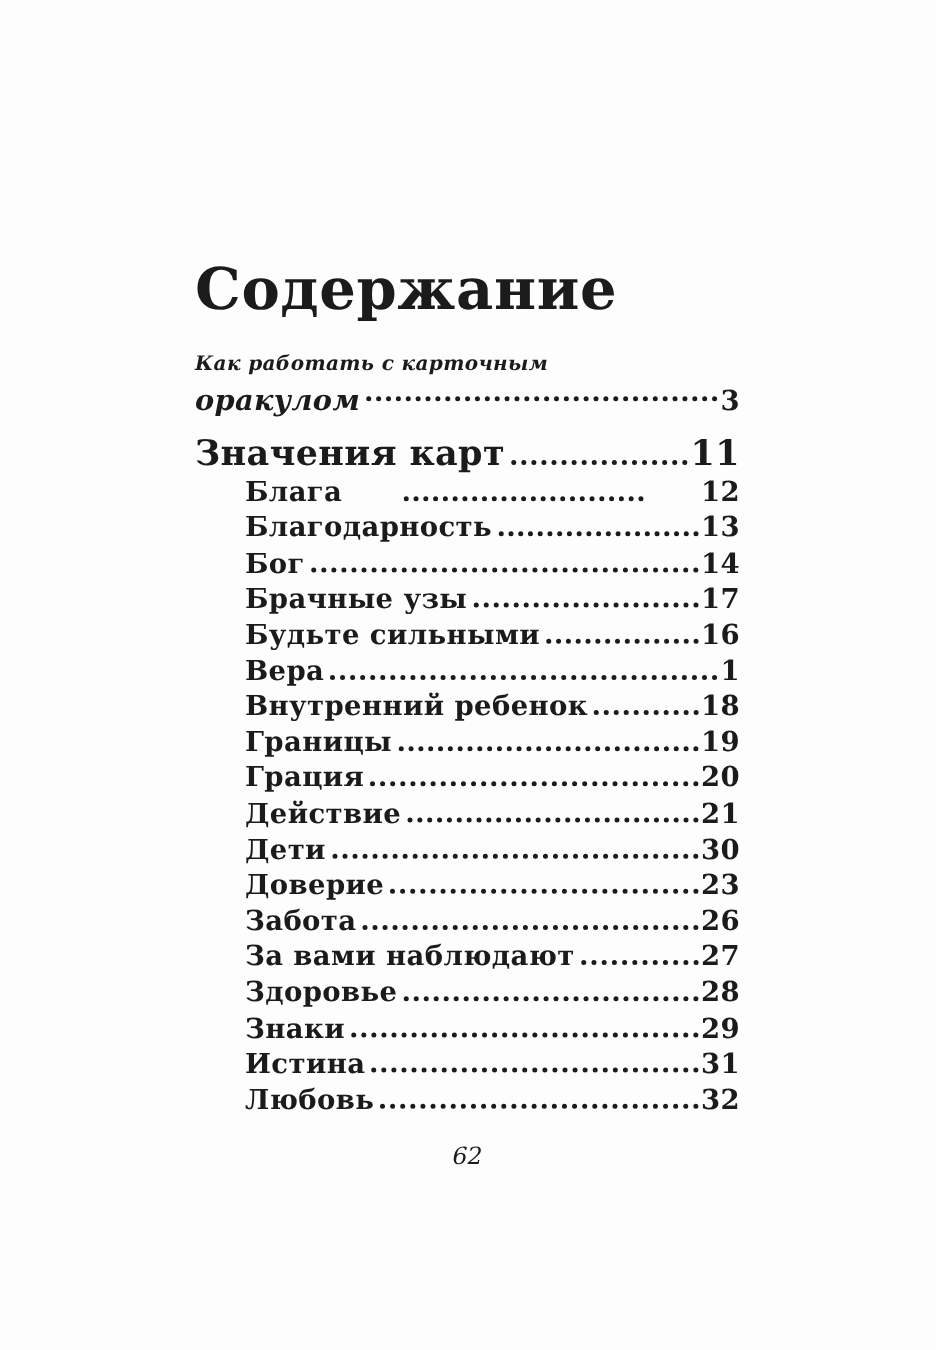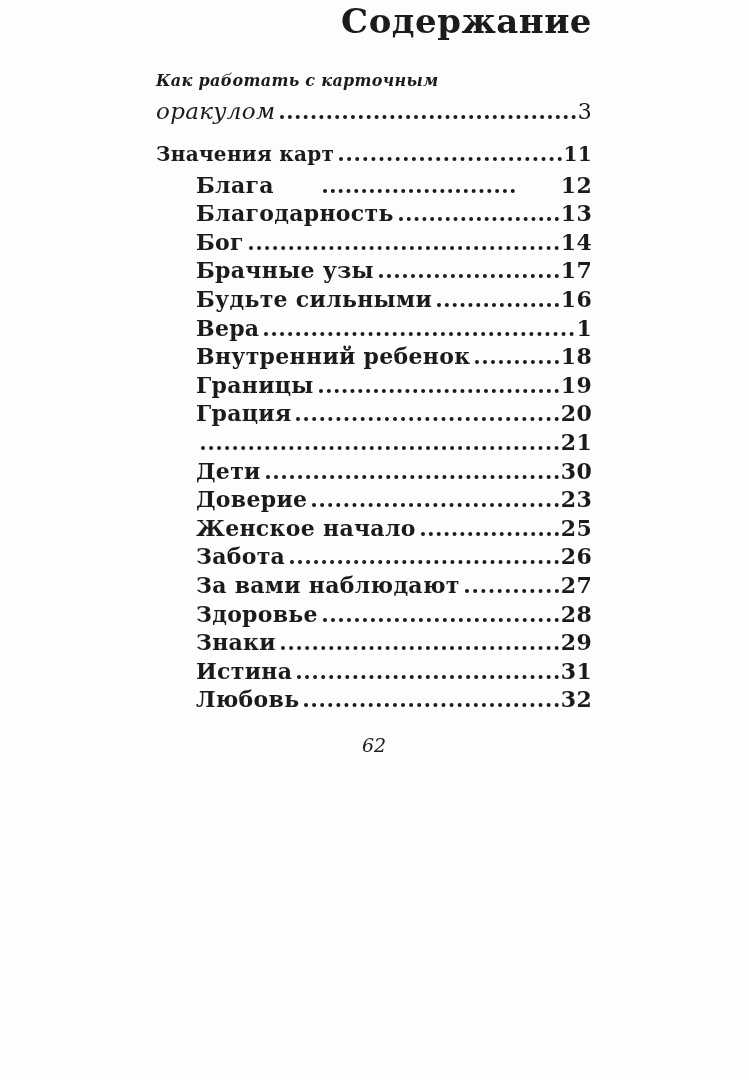--- a/index.html
+++ b/index.html
@@ -17,22 +17,23 @@
     overflow: hidden;
     box-sizing: border-box;
   }
   .content {
     position: absolute;
     left: 156px;
     top: 0;
     width: 436px;
   }
   .title {
-    text-align: right;
-    font-size: 34px;
+    margin-top: 210px;
+    text-align: left;
+    font-size: 46px;
     line-height: 42px;
     font-weight: bold;
     letter-spacing: 0.5px;
   }
   .toc {
     margin-top: 24px;
   }
   .toc-row {
     display: flex;
     align-items: baseline;
@@ -56,31 +57,32 @@
   }
   .intro-line1 {
     font-style: italic;
     font-weight: 600;
     font-size: 16px;
     line-height: 30px;
     letter-spacing: 0.3px;
   }
   .intro-row {
     font-style: italic;
-    font-weight: 400;
+    font-weight: 700;
     font-size: 23px;
     line-height: 30px;
+    align-items: center;
   }
   .intro-row .pagenum {
     font-style: normal;
     font-size: 22px;
   }
   .section-row {
     margin-top: 13px;
-    font-size: 20px;
+    font-size: 28px;
   }
   .sub {
     padding-left: 40px;
   }
   .sublist .toc-row:first-child {
     margin-top: 2px;
     gap: 44px;
   }
   .footer-pagenum {
     margin-top: 14px;
@@ -164,42 +166,38 @@
     <span class="pagenum">19</span>
   </div>
 
   <div class="toc-row sub">
     <span class="label">Грация</span>
     <span class="dots"></span>
     <span class="pagenum">20</span>
   </div>
 
   <div class="toc-row sub">
+    <span class="label">Действие</span>
     <span class="dots"></span>
     <span class="pagenum">21</span>
   </div>
 
   <div class="toc-row sub">
     <span class="label">Дети</span>
     <span class="dots"></span>
     <span class="pagenum">30</span>
   </div>
 
   <div class="toc-row sub">
     <span class="label">Доверие</span>
     <span class="dots"></span>
     <span class="pagenum">23</span>
   </div>
 
 
-  <div class="toc-row sub">
-    <span class="label">Женское начало</span>
-    <span class="dots"></span>
-    <span class="pagenum">25</span>
-  </div>
 
   <div class="toc-row sub">
     <span class="label">Забота</span>
     <span class="dots"></span>
     <span class="pagenum">26</span>
   </div>
 
   <div class="toc-row sub">
     <span class="label">За вами наблюдают</span>
     <span class="dots"></span>

